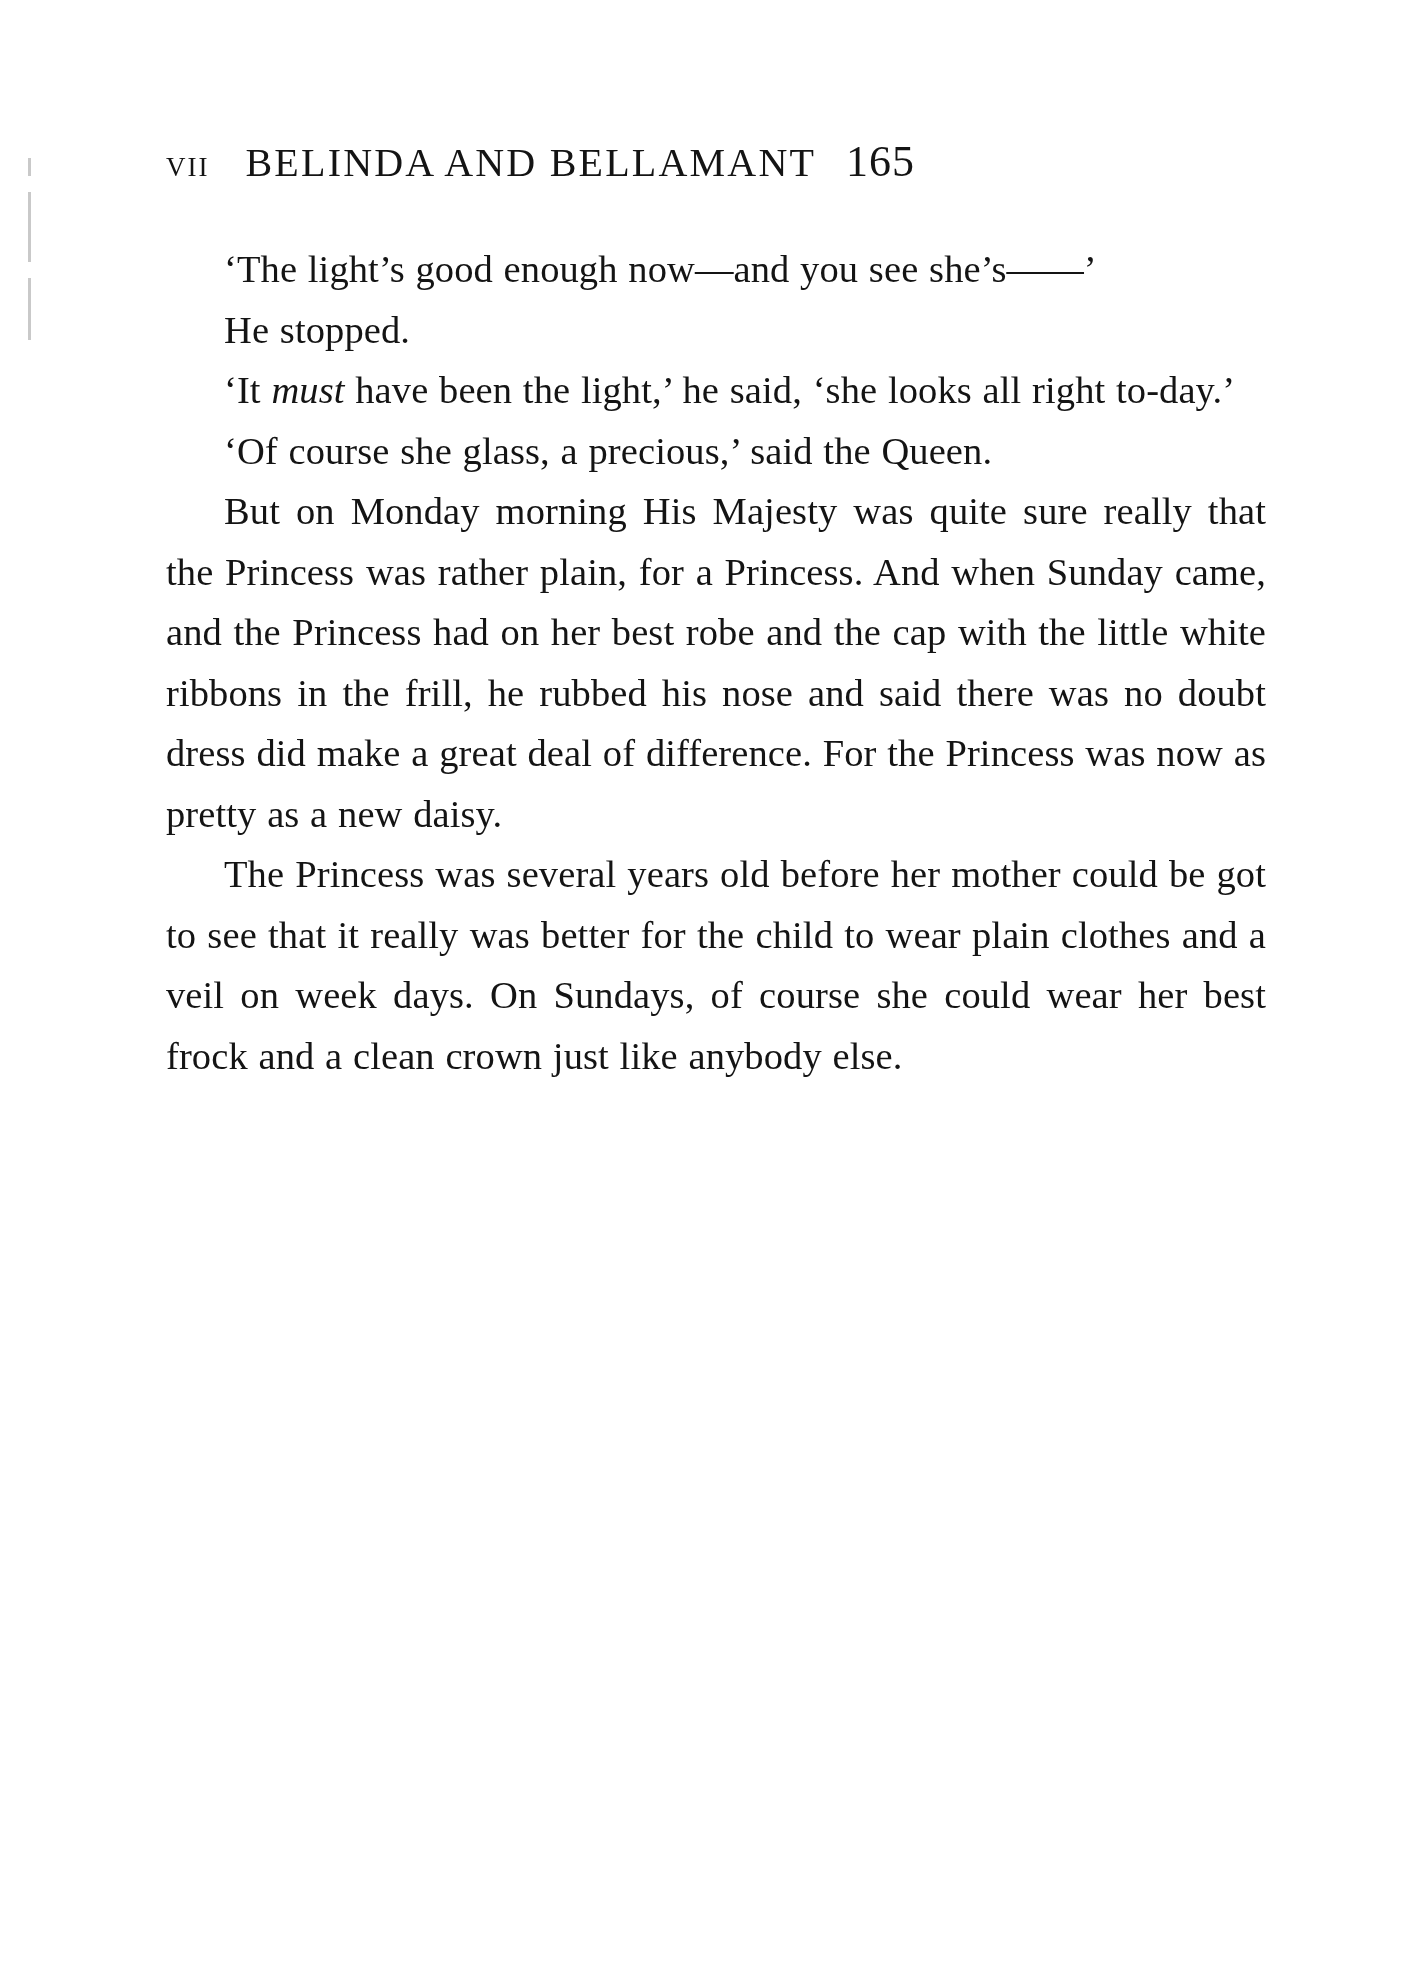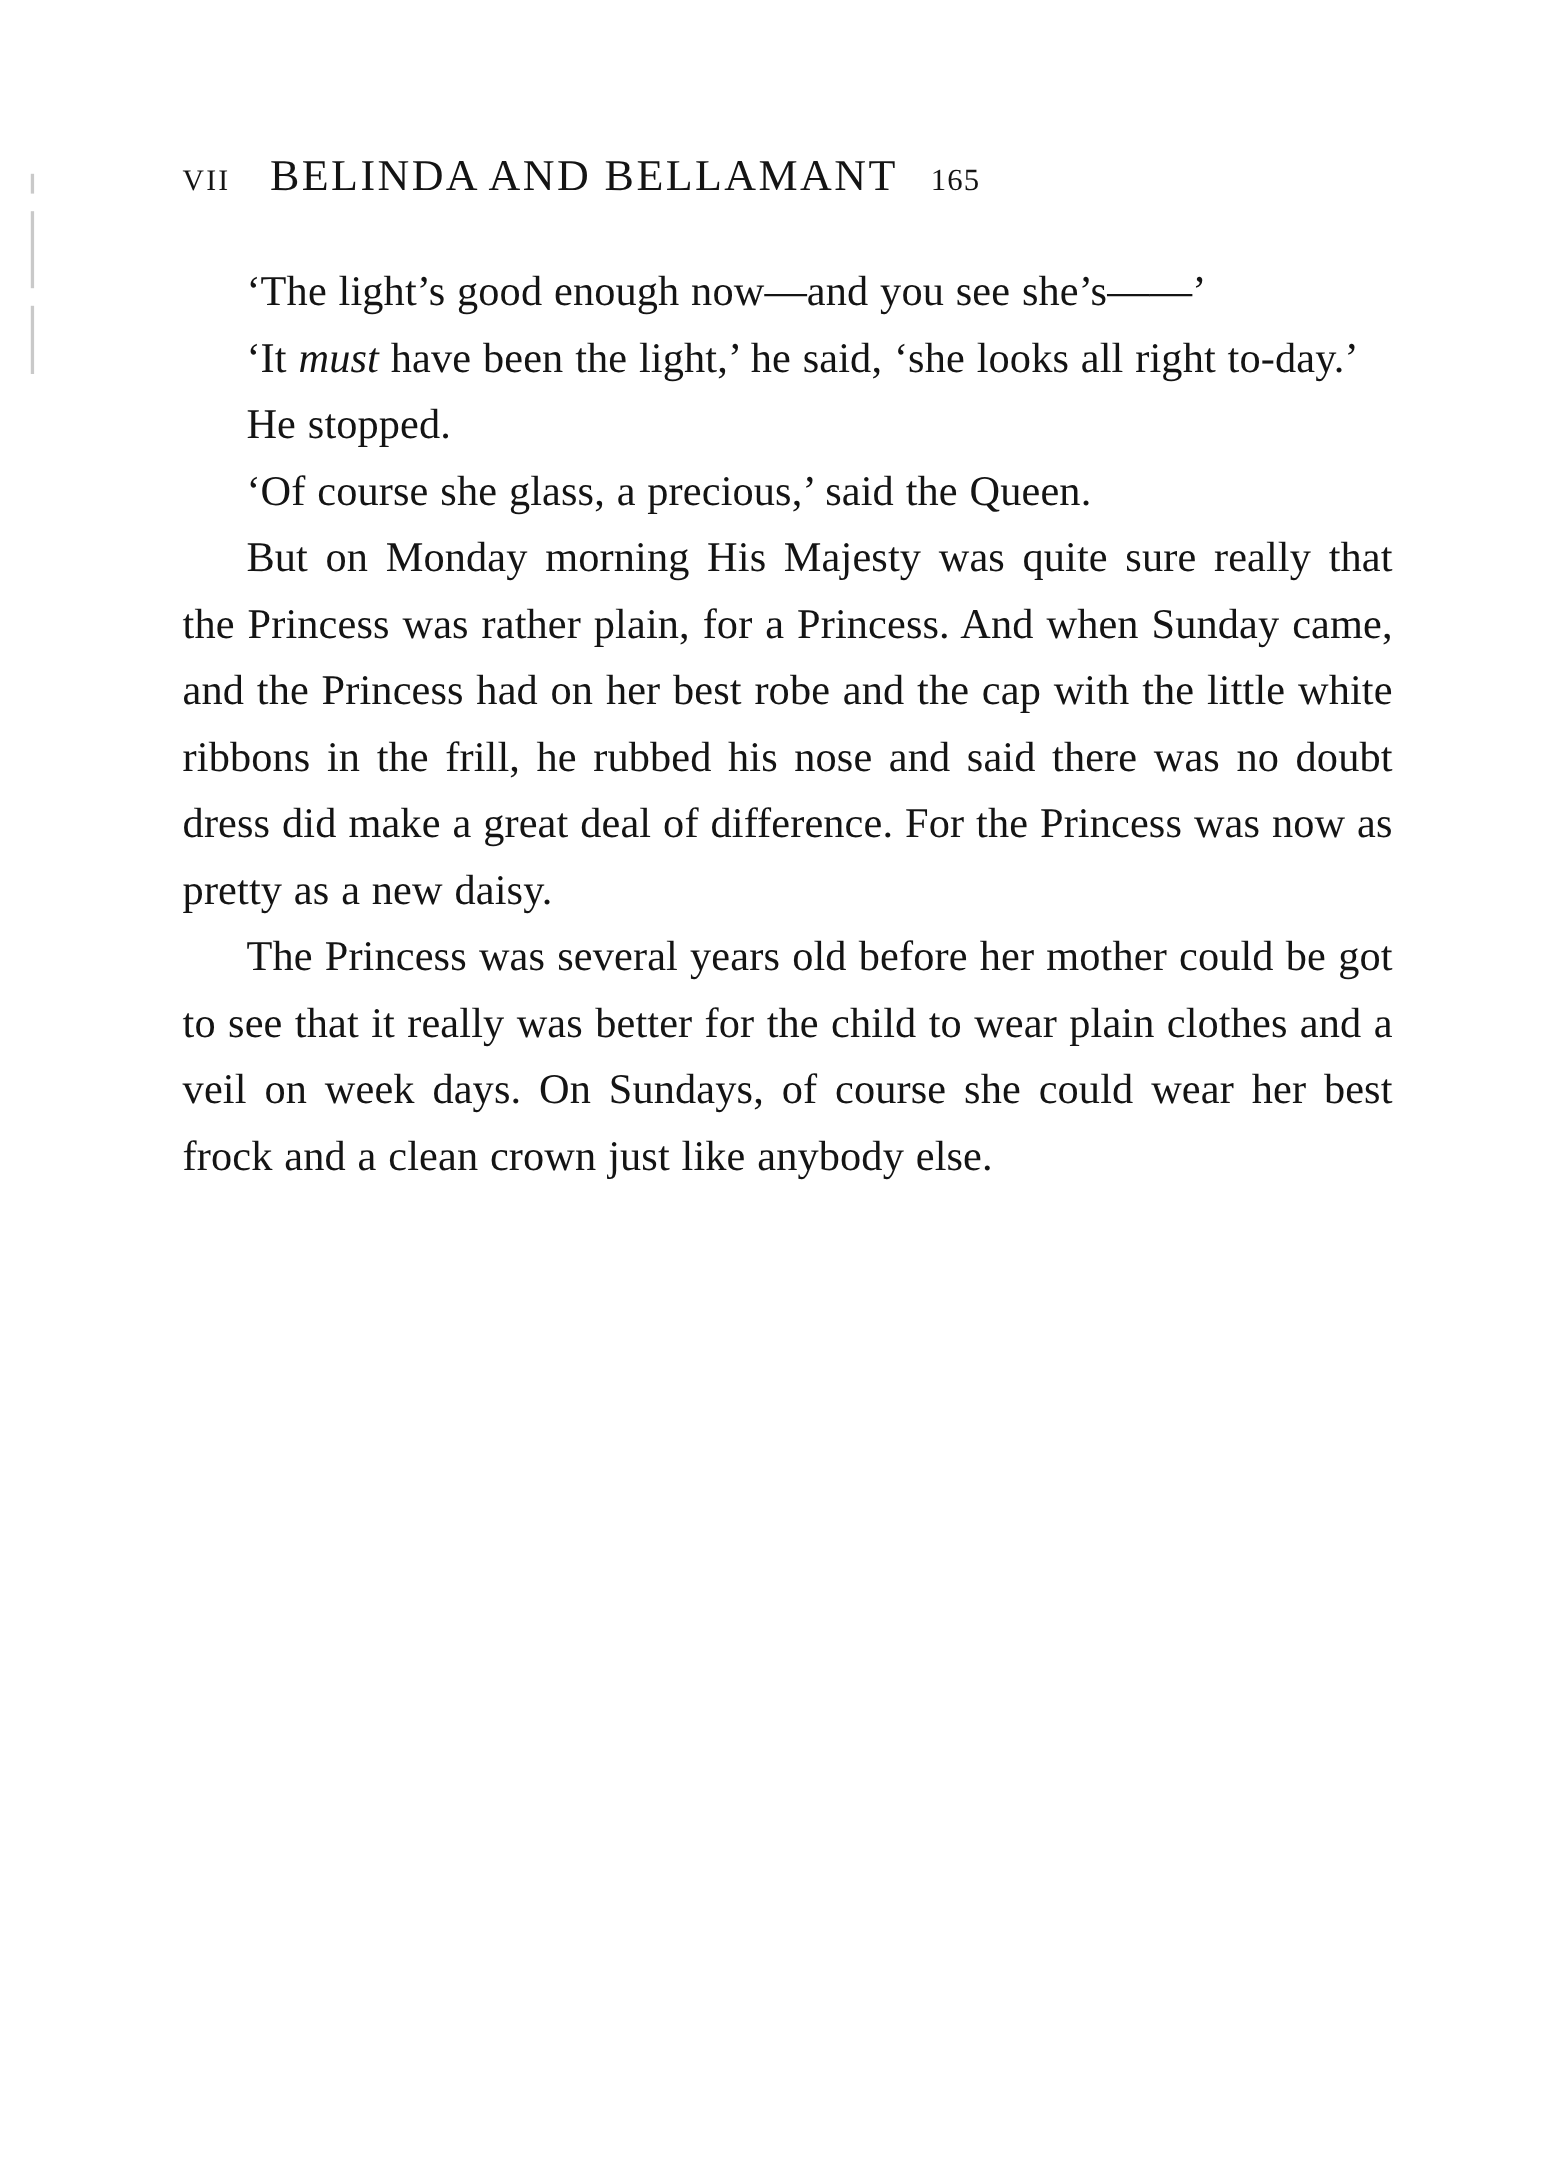--- a/index.html
+++ b/index.html
@@ -54,21 +54,21 @@
     letter-spacing: 2px;
     margin-right: 36px;
   }
   .running-head .head-title {
     font-size: 40px;
     letter-spacing: 2.2px;
     font-family: Liberation Serif, serif;
   }
   .running-head .folio {
     margin-left: 30px;
-    font-size: 28px;
+    font-size: 44px;
     letter-spacing: 1px;
   }
 
   .para {
     font-size: 38.5px;
     line-height: 60.5px;
     text-align: justify;
     text-indent: 58px;
     margin: 0;
     letter-spacing: 0.1px;
@@ -87,20 +87,20 @@
 
   <div class="content">
 
     <div class="running-head">
       <span class="chap-num">VII</span>
       <span class="head-title">BELINDA AND BELLAMANT</span>
       <span class="folio">165</span>
     </div>
 
     <p class="para">‘The light’s good enough now—and you see she’s——’</p>
+    <p class="para">He stopped.</p>
     <p class="para"><span>‘It </span><em>must</em><span> have been the light,’ he said, ‘she looks all right to-day.’</span></p>
-    <p class="para">He stopped.</p>
     <p class="para">‘Of course she glass, a precious,’ said the Queen.</p>
     <p class="para">But on Monday morning His Majesty was quite sure really that the Princess was rather plain, for a Princess.  And when Sunday came, and the Princess had on her best robe and the cap with the little white ribbons in the frill, he rubbed his nose and said there was no doubt dress did make a great deal of difference.  For the Princess was now as pretty as a new daisy.</p>
     <p class="para">The Princess was several years old before her mother could be got to see that it really was better for the child to wear plain clothes and a veil on week days.  On Sundays, of course she could wear her best frock and a clean crown just like anybody else.</p>
 
   </div>
 </div>
 
 </body></html>

